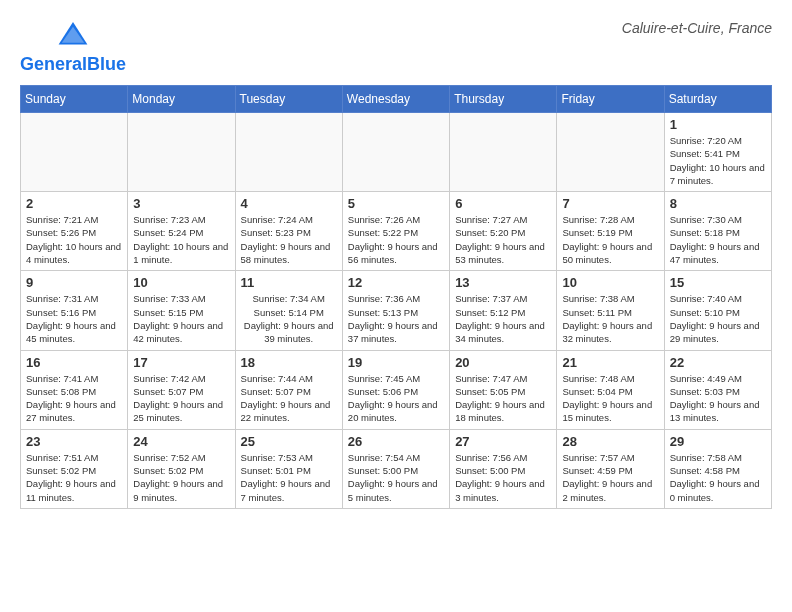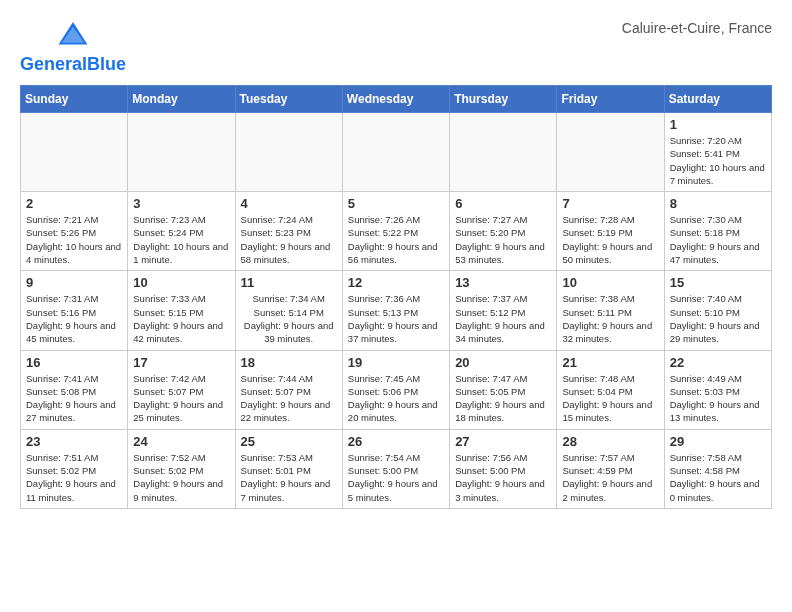--- a/index.html
+++ b/index.html
@@ -39,31 +39,32 @@
       text-align: right;
     }
     .month-title {
       font-size: 32px;
       font-weight: bold;
       color: #333;
     }
     .subtitle {
       font-size: 14px;
       color: #555;
+      font-style: italic;
     }
     .calendar {
       width: 100%;
       border-collapse: collapse;
       border: 1px solid #ccc;
     }
     .calendar th {
       background-color: #3d6fc4;
       color: #fff;
       font-size: 12px;
-      font-weight: bold;
+      font-weight: normal;
       padding: 6px 4px;
       text-align: left;
       border: 1px solid #5580cc;
     }
     .calendar td {
       vertical-align: top;
       border: 1px solid #ccc;
       padding: 4px 5px;
       width: 107px;
       min-height: 80px;

